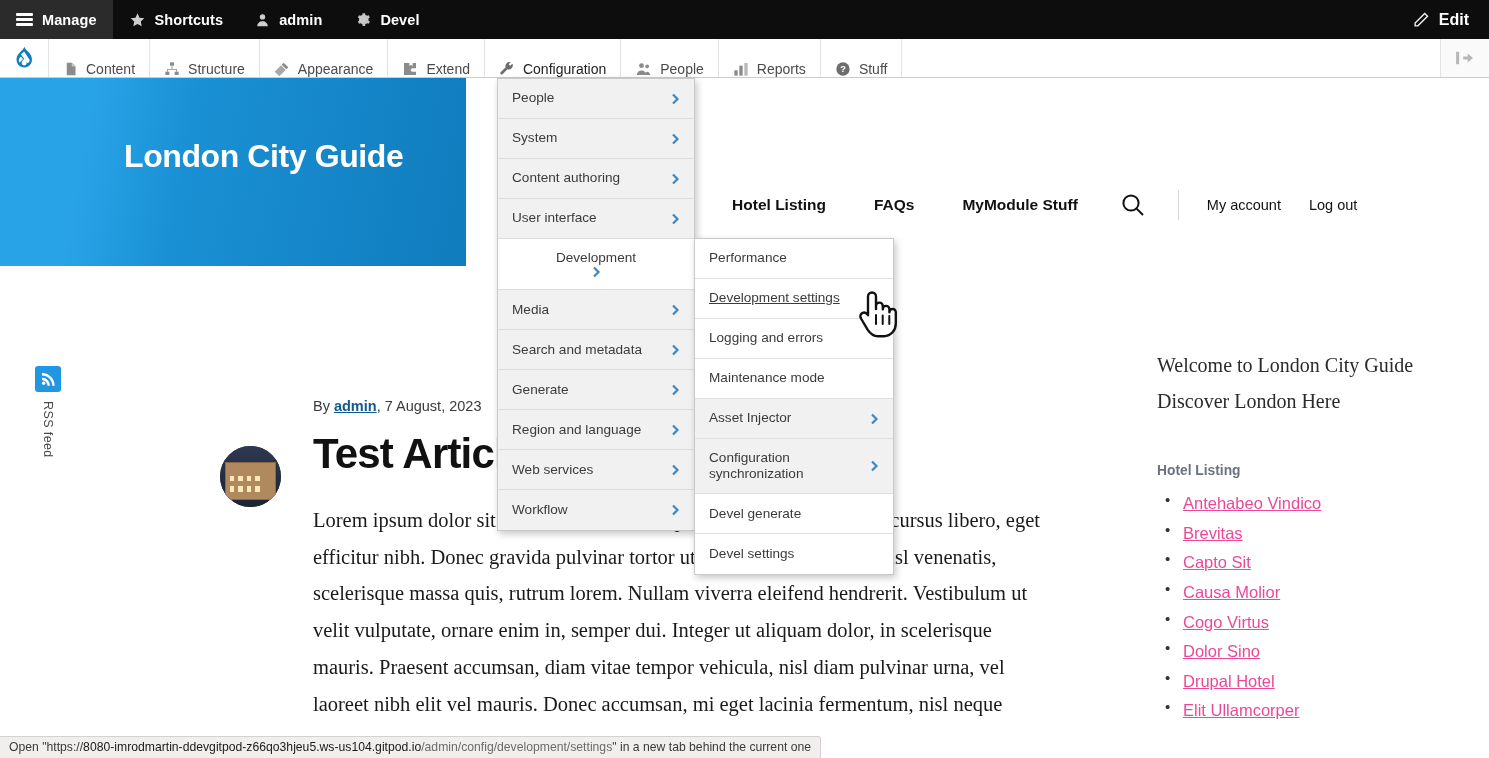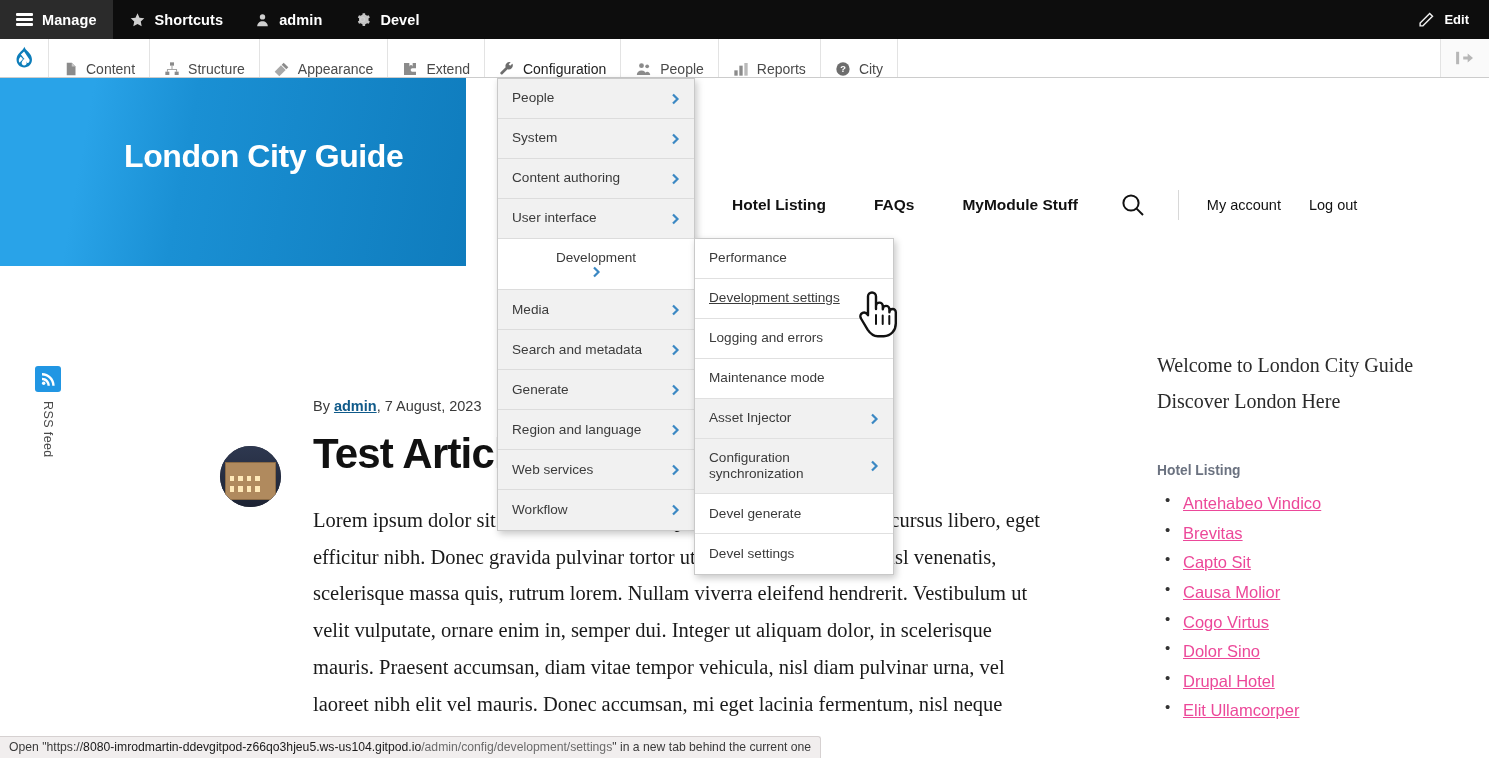--- a/index.html
+++ b/index.html
@@ -20,21 +20,21 @@
     padding: 0 16px; color: #fff;
     font-size: 14.5px; font-weight: bold; cursor: pointer;
     letter-spacing: .1px;
     justify-content: center;
   }
   .admin-tab.active { background: #2b2b2b; }
   .admin-spacer { flex: 1; }
   .admin-edit {
     display: flex; align-items: center; gap: 9px;
     padding: 0 20px 0 10px; color: #fff;
-    font-size: 13px; font-weight: bold; cursor: pointer;
+    font-size: 16px; font-weight: bold; cursor: pointer;
   }
   .ic { display: inline-block; line-height: 0; }
   .ic svg { display: block; }
 
   
   .hamb { width: 17px; height: 13px; display: flex; flex-direction: column; justify-content: space-between; }
   .hamb i { display: block; height: 2.6px; background: #fff; border-radius: 1px; }
 
   
   .menu-bar {
@@ -308,21 +308,21 @@
       </span>
       <span>Reports</span>
     </div>
     <div class="menu-item">
       <span class="ic">
         <svg width="16" height="16" viewBox="0 0 24 24" fill="#6d6d6d">
             <circle cx="12" cy="12" r="10"></circle>
             <text x="12" y="17" font-size="14" font-weight="bold" fill="#fff" text-anchor="middle" font-family="Liberation Sans">?</text>
           </svg>
       </span>
-      <span>City</span>
+      <span>Stuff</span>
     </div>
     <div class="menu-bar-fill"></div>
     <div class="toolbar-collapse">
       <svg width="22" height="16" viewBox="0 0 24 18" fill="#b7b7b7">
           <rect x="2" y="2" width="3.4" height="14"></rect>
           <path d="M21 9l-6-5v3.4h-5v3.2h5V14z"></path>
         </svg>
     </div>
   </div>
 

